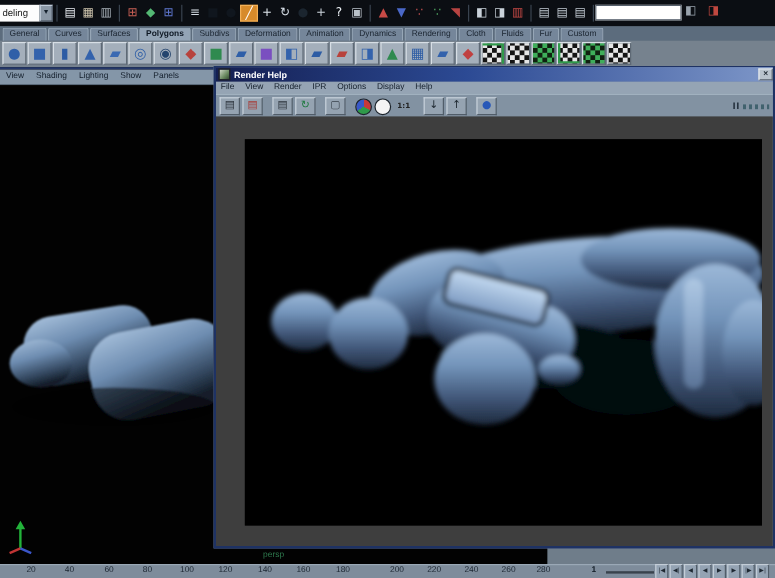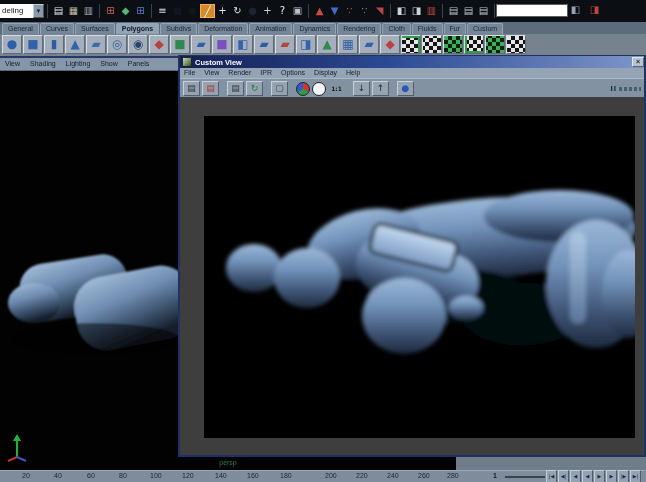--- a/index.html
+++ b/index.html
@@ -200,21 +200,21 @@
       <line x1="13" y1="25" x2="4" y2="29" stroke="#c03434" stroke-width="2"></line>
       <line x1="13" y1="25" x2="22" y2="29" stroke="#3a55c8" stroke-width="2"></line>
     </svg>
     <div class="persp-label">persp</div>
   </div>
 </div>
 
 <div class="render-window">
   <div class="rv-titlebar">
     <div class="rv-title-icon"></div>
-    <div>Custom View</div>
+    <div>Render Help</div>
     <div class="rv-close">×</div>
   </div>
   <div class="rv-menubar">
       <div class="">File</div>
       <div class="">View</div>
       <div class="">Render</div>
       <div class="">IPR</div>
       <div class="">Options</div>
       <div class="">Display</div>
       <div class="">Help</div>

